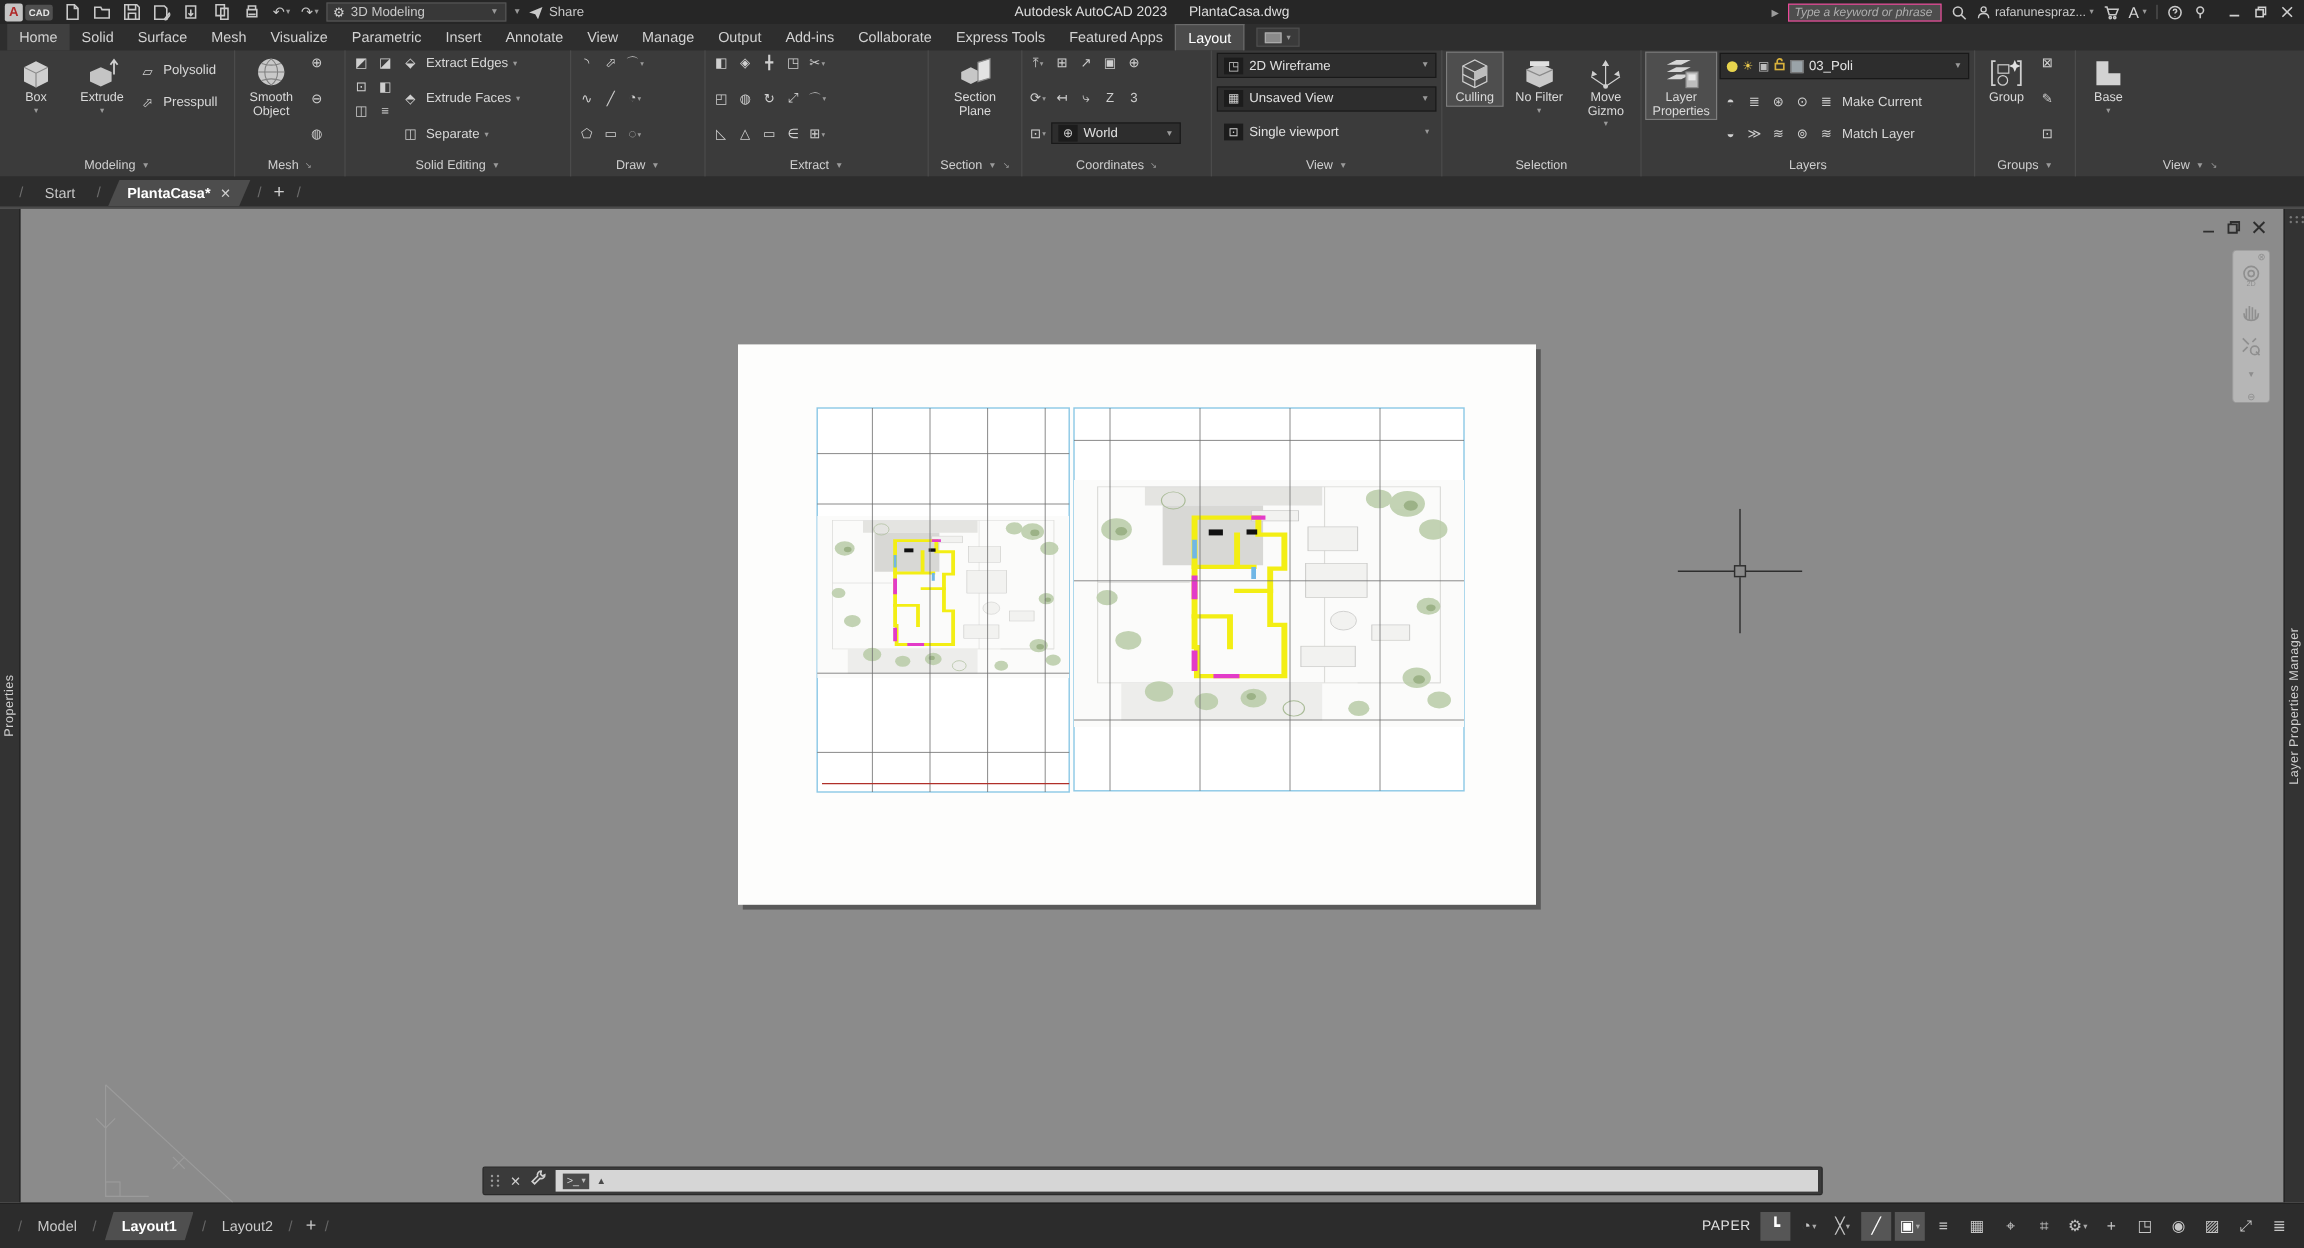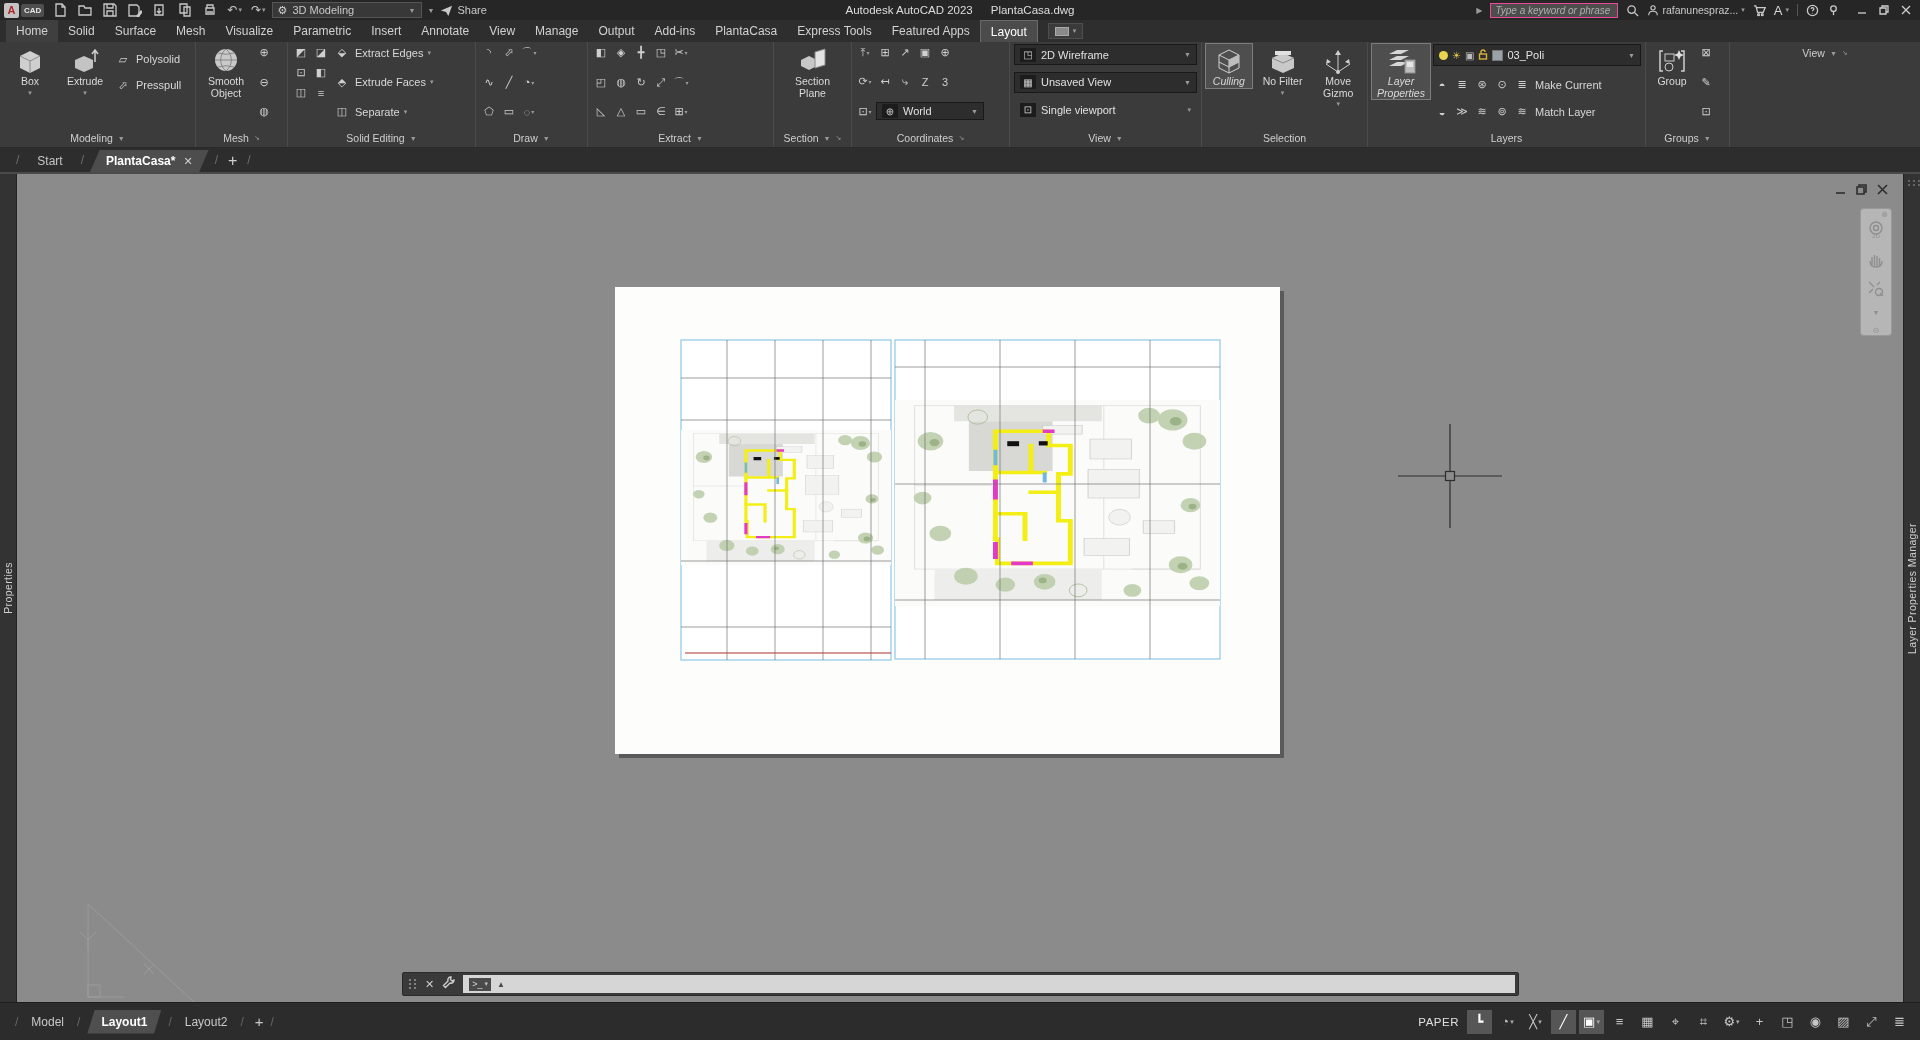--- a/index.html
+++ b/index.html
@@ -43,21 +43,21 @@
 
   
   .ribbon{height:106px;background:#3b3b3b;display:flex;align-items:stretch;border-bottom:1px solid #2a2a2a;}
   .panel{display:flex;flex-direction:column;border-right:1px solid #4b4b4b;padding:2px 4px 0;}
   .panel-body{flex:1;display:flex;gap:3px;align-items:flex-start;}
   .panel-label{height:18px;font-size:10.5px;color:#cfcfcf;display:flex;align-items:center;justify-content:center;gap:5px;white-space:nowrap;padding:0 4px;}
   .panel-label .caret{font-size:7px;}
   .bigbtn{width:52px;display:flex;flex-direction:column;align-items:center;padding:2px 0 0;color:#dadada;font-size:10.5px;line-height:1.1;text-align:center;cursor:pointer;}
   .bigbtn svg{width:32px;height:30px;}
   .bigbtn .caret{margin-top:1px;}
-  .bigbtn.sel{background:#4e4e4e;outline:1px solid #7d7d7d;font-style:italic;}
+  .bigbtn.sel{background:#4e4e4e;outline:1px solid #7d7d7d;}
   .sic{width:18px;height:17px;display:flex;align-items:center;justify-content:center;font-size:11px;color:#cfcfcf;cursor:pointer;}
   .sic .caret{font-size:6px;margin-left:1px;}
   .icol{display:flex;flex-direction:column;justify-content:space-between;height:76px;}
   .irow{display:flex;align-items:center;gap:2px;}
   .rowlbl{font-size:11px;color:#d8d8d8;display:flex;align-items:center;gap:4px;height:24px;cursor:pointer;white-space:nowrap;}
   .rgrid{display:flex;flex-direction:column;justify-content:space-between;height:76px;}
   .rdrop{display:flex;align-items:center;gap:5px;background:#2d2d2d;border:1px solid #191919;color:#e0e0e0;font-size:11px;height:21px;padding:0 5px;cursor:pointer;}
   .rdrop .lead{width:16px;height:14px;background:#1c1c1c;display:flex;align-items:center;justify-content:center;font-size:10px;color:#cfcfcf;}
   .rdrop .caret{margin-left:auto;}
   .vstack{display:flex;flex-direction:column;justify-content:space-between;height:76px;}
@@ -245,21 +245,21 @@
     <span class="rtab">Surface</span>
     <span class="rtab">Mesh</span>
     <span class="rtab">Visualize</span>
     <span class="rtab">Parametric</span>
     <span class="rtab">Insert</span>
     <span class="rtab">Annotate</span>
     <span class="rtab">View</span>
     <span class="rtab">Manage</span>
     <span class="rtab">Output</span>
     <span class="rtab">Add-ins</span>
-    <span class="rtab">PlantaCasa</span>
+    <span class="rtab">Collaborate</span>
     <span class="rtab">Express Tools</span>
     <span class="rtab">Featured Apps</span>
     <span class="rtab layout-active">Layout</span>
     <span class="rtab-extra">
         <span class="pic"></span>
         <span class="caret">▾</span>
       </span>
   </div>
 
   <div class="ribbon">
@@ -616,20 +616,29 @@
           <span class="sic">⊡</span>
         </div>
       </div>
       <div class="panel-label">
           <span>Groups</span>
           <span class="caret">▼</span>
         </div>
     </div>
 
     <div class="panel" style="flex:1;border-right:none;">
+      <div class="panel-body">
+        <div class="bigbtn" style="width:46px;">
+          <svg viewBox="0 0 32 30">
+              <path d="M6 5h10v10h10v10H6z" fill="#d2d2d2"></path>
+            </svg>
+          <span>Base</span>
+            <span class="caret">▾</span>
+        </div>
+      </div>
       <div class="panel-label">
           <span>View</span>
           <span class="caret">▼</span>
           <span class="caret">↘</span>
         </div>
     </div>
   </div>
 
   <div class="ftabs">
     <span class="fslash">/</span>

